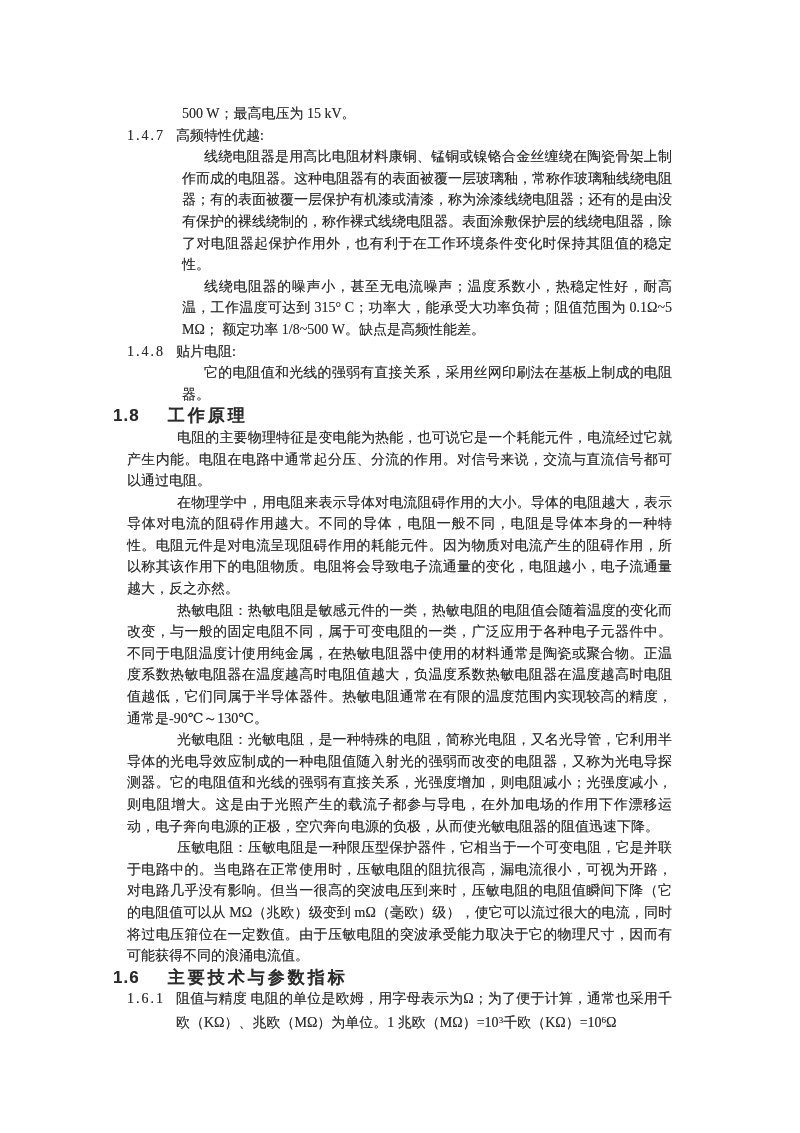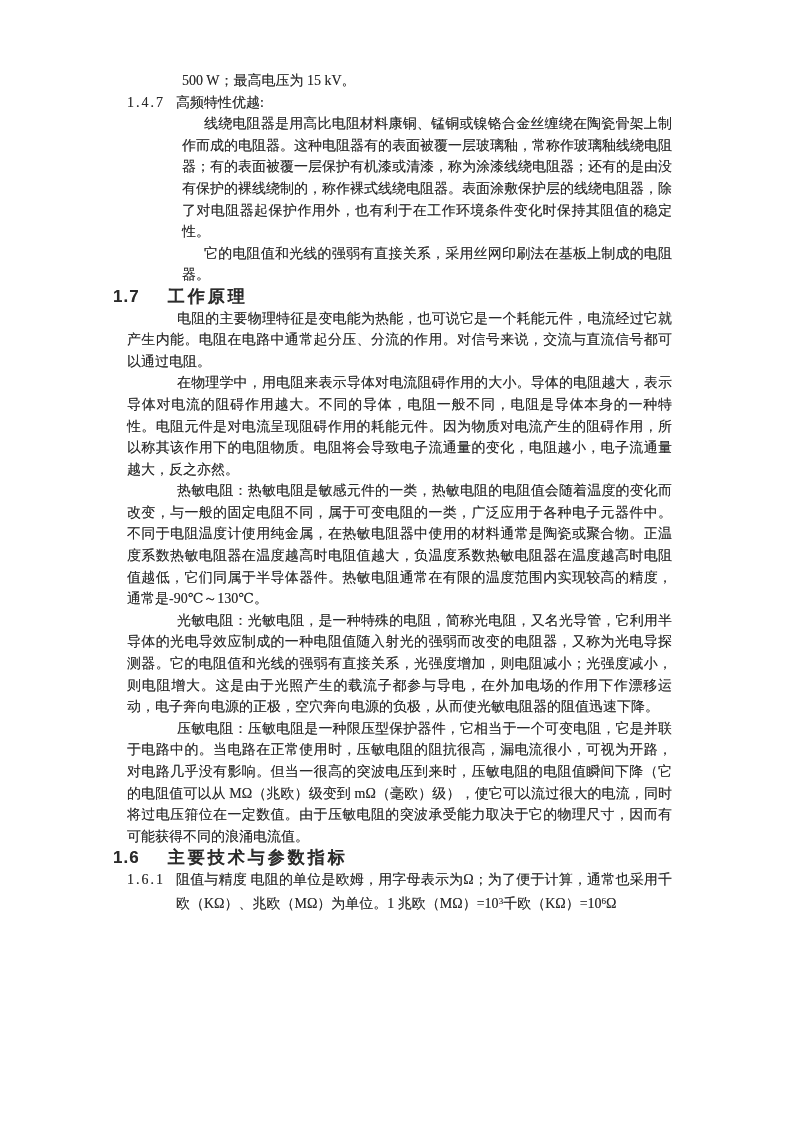--- a/index.html
+++ b/index.html
@@ -1,21 +1,21 @@
 <!DOCTYPE html>
 <html><head>
 <meta charset="utf-8">
 <style>
   html,body{margin:0;padding:0;background:#ffffff;}
   .page{
     position:relative;
     width:800px;height:1133px;
     background:#ffffff;
     box-sizing:border-box;
-    padding-top:70px;
+    padding-top:103px;
     font-family:"Liberation Serif","DejaVu Serif",serif;
     font-size:14px;
     line-height:21.6px;
     color:#2b2b2b;
     text-shadow:0 0 .5px rgba(43,43,43,.55);
     overflow:hidden;
   }
   .content{
     margin-left:127px;
     margin-right:128px;
@@ -54,26 +54,31 @@
   <div class="content">
 
     <p class="tail">500 W；最高电压为 15 kV。</p>
 
     <div class="item">
       <span class="i-num">1.4.7</span>
       <span class="i-text">高频特性优越:</span>
     </div>
 
     <p class="ipara">线绕电阻器是用高比电阻材料康铜、锰铜或镍铬合金丝缠绕在陶瓷骨架上制作而成的电阻器。这种电阻器有的表面被覆一层玻璃釉，常称作玻璃釉线绕电阻器；有的表面被覆一层保护有机漆或清漆，称为涂漆线绕电阻器；还有的是由没有保护的裸线绕制的，称作裸式线绕电阻器。表面涂敷保护层的线绕电阻器，除了对电阻器起保护作用外，也有利于在工作环境条件变化时保持其阻值的稳定性。</p>
+    <p class="ipara">线绕电阻器的噪声小，甚至无电流噪声；温度系数小，热稳定性好，耐高温，工作温度可达到 315° C；功率大，能承受大功率负荷；阻值范围为 0.1Ω~5 MΩ； 额定功率 1/8~500 W。缺点是高频性能差。</p>
 
+    <div class="item">
+      <span class="i-num">1.4.8</span>
+      <span class="i-text">贴片电阻:</span>
+    </div>
 
     <p class="ipara">它的电阻值和光线的强弱有直接关系，采用丝网印刷法在基板上制成的电阻器。</p>
 
     <h2 class="heading">
-      <span class="h-num">1.7</span><span class="h-title">工作原理</span>
+      <span class="h-num">1.8</span><span class="h-title">工作原理</span>
     </h2>
 
     <p class="bpara">电阻的主要物理特征是变电能为热能，也可说它是一个耗能元件，电流经过它就产生内能。电阻在电路中通常起分压、分流的作用。对信号来说，交流与直流信号都可以通过电阻。</p>
     <p class="bpara">在物理学中，用电阻来表示导体对电流阻碍作用的大小。导体的电阻越大，表示导体对电流的阻碍作用越大。不同的导体，电阻一般不同，电阻是导体本身的一种特性。电阻元件是对电流呈现阻碍作用的耗能元件。因为物质对电流产生的阻碍作用，所以称其该作用下的电阻物质。电阻将会导致电子流通量的变化，电阻越小，电子流通量越大，反之亦然。</p>
     <p class="bpara">热敏电阻：热敏电阻是敏感元件的一类，热敏电阻的电阻值会随着温度的变化而改变，与一般的固定电阻不同，属于可变电阻的一类，广泛应用于各种电子元器件中。不同于电阻温度计使用纯金属，在热敏电阻器中使用的材料通常是陶瓷或聚合物。正温度系数热敏电阻器在温度越高时电阻值越大，负温度系数热敏电阻器在温度越高时电阻值越低，它们同属于半导体器件。热敏电阻通常在有限的温度范围内实现较高的精度，通常是-90℃～130℃。</p>
     <p class="bpara">光敏电阻：光敏电阻，是一种特殊的电阻，简称光电阻，又名光导管，它利用半导体的光电导效应制成的一种电阻值随入射光的强弱而改变的电阻器，又称为光电导探测器。它的电阻值和光线的强弱有直接关系，光强度增加，则电阻减小；光强度减小，则电阻增大。这是由于光照产生的载流子都参与导电，在外加电场的作用下作漂移运动，电子奔向电源的正极，空穴奔向电源的负极，从而使光敏电阻器的阻值迅速下降。</p>
     <p class="bpara">压敏电阻：压敏电阻是一种限压型保护器件，它相当于一个可变电阻，它是并联于电路中的。当电路在正常使用时，压敏电阻的阻抗很高，漏电流很小，可视为开路，对电路几乎没有影响。但当一很高的突波电压到来时，压敏电阻的电阻值瞬间下降（它的电阻值可以从 MΩ（兆欧）级变到 mΩ（毫欧）级），使它可以流过很大的电流，同时将过电压箝位在一定数值。由于压敏电阻的突波承受能力取决于它的物理尺寸，因而有可能获得不同的浪涌电流值。</p>
 
     <h2 class="heading">
       <span class="h-num">1.6</span><span class="h-title">主要技术与参数指标</span>

